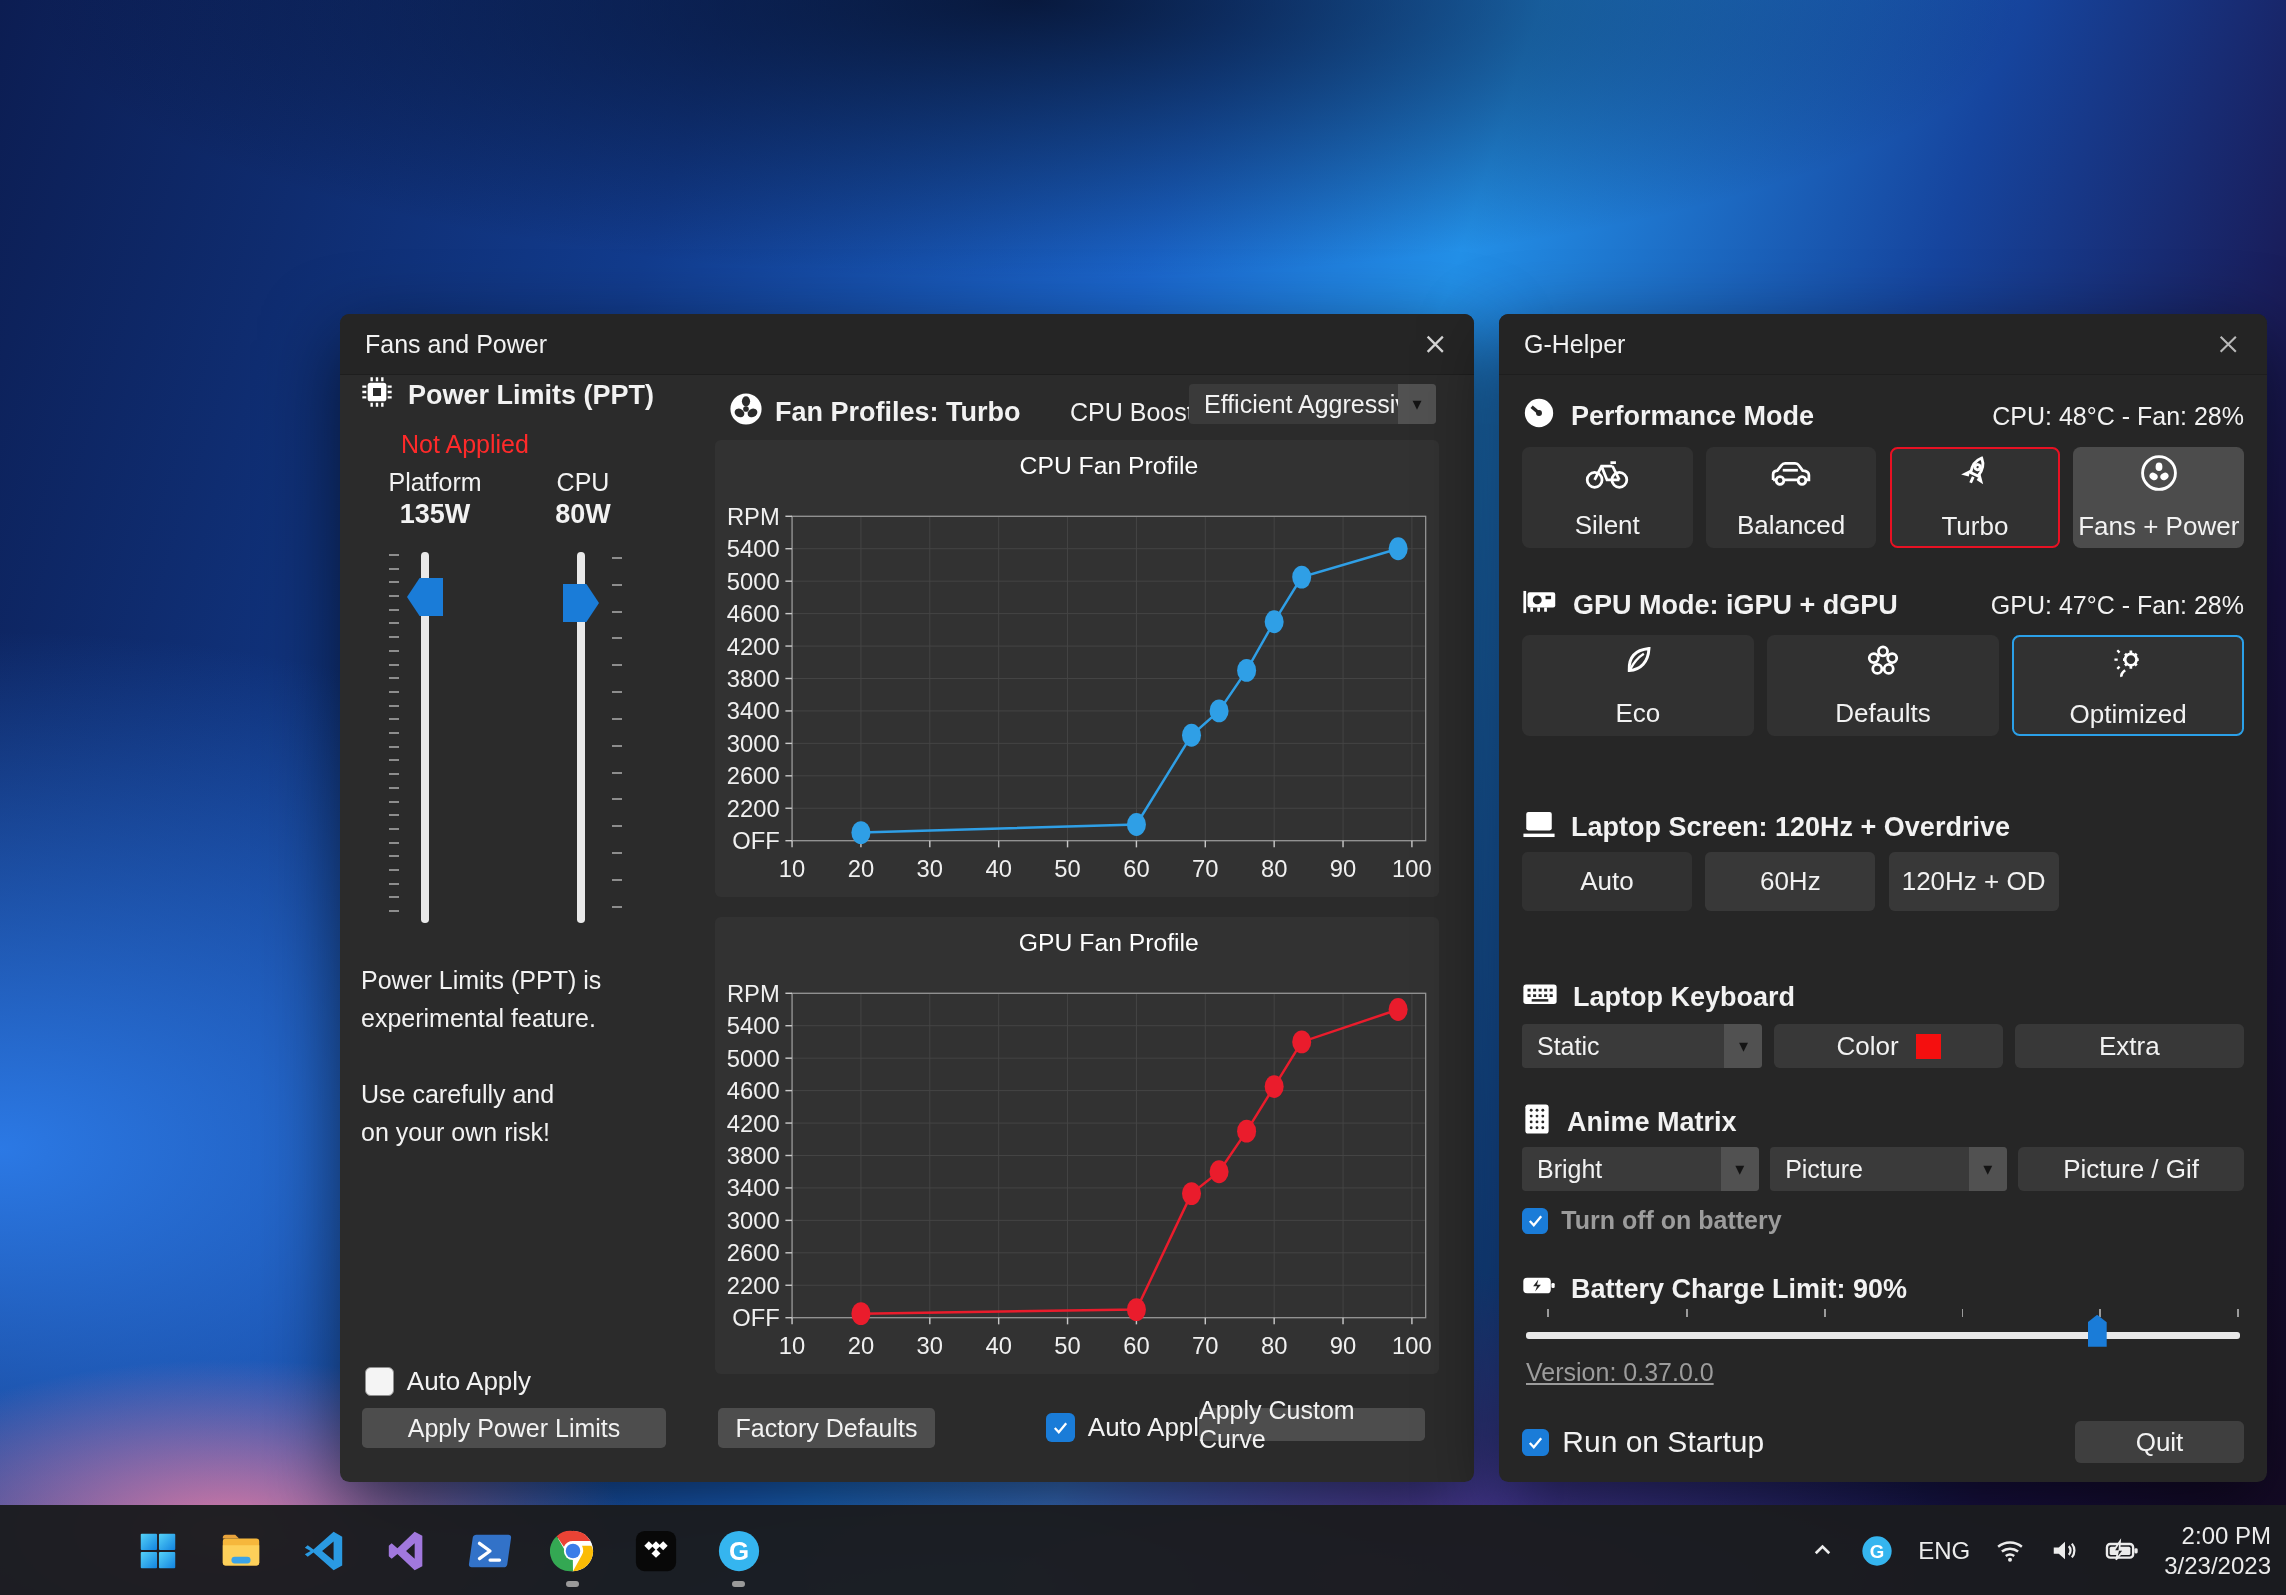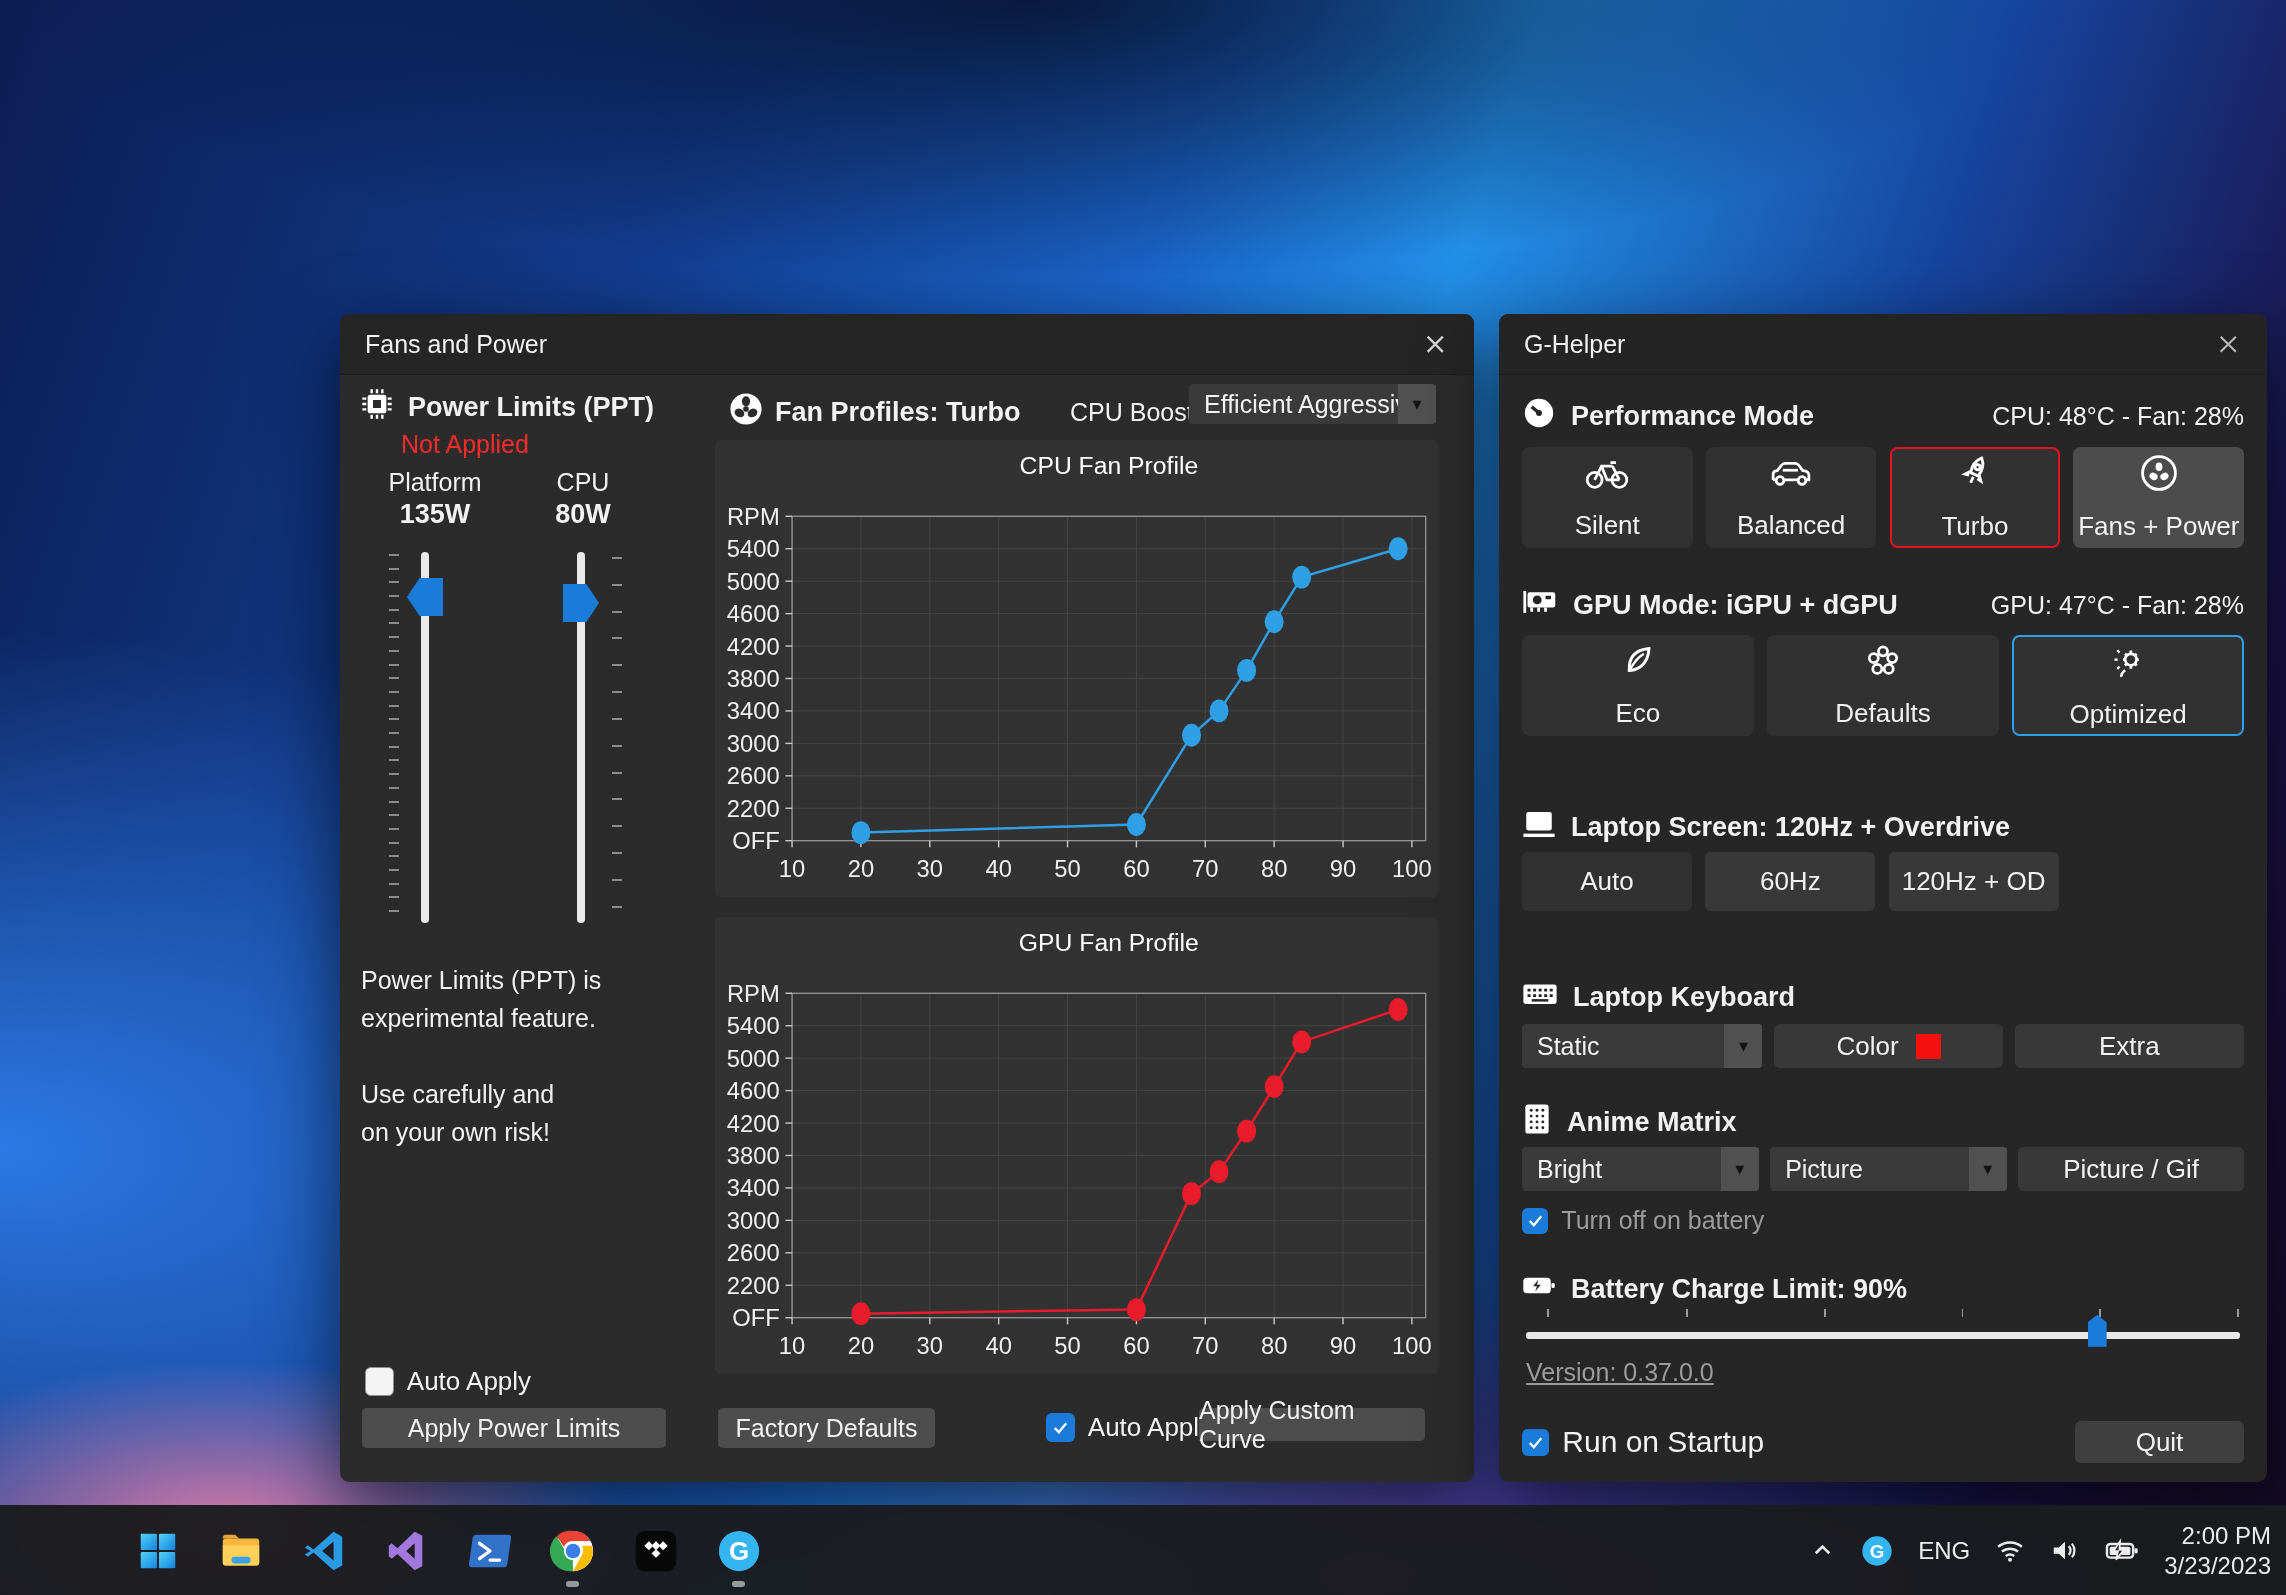--- a/index.html
+++ b/index.html
@@ -98,21 +98,21 @@
   <div class="window" id="fans-win">
     <div class="titlebar">
       <span>Fans and Power</span>
       <span class="close-x">
         <svg viewBox="0 0 30 30">
             <path d="M7 7 L23 23 M23 7 L7 23" stroke="currentColor" stroke-width="2.4" fill="none"></path>
           </svg>
       </span>
     </div>
 
-    <div class="abs sec-head" style="left:21px;top:74px;">
+    <div class="abs sec-head" style="left:21px;top:62px;">
       <span class="icon">
         <svg width="32" height="32" viewBox="0 0 24 24">
             <rect x="5" y="5" width="14" height="14" rx="2" fill="#fff"></rect>
             <rect x="9" y="9" width="6" height="6" fill="#2b2b2b"></rect>
             <path d="M8 1v3M12 1v3M16 1v3M8 20v3M12 20v3M16 20v3M1 8h3M1 12h3M1 16h3M20 8h3M20 12h3M20 16h3" stroke="#fff" stroke-width="1.8"></path>
           </svg>
       </span>
       <span>Power Limits (PPT)</span>
     </div>
     <div class="abs red-text" style="left:61px;top:116px;">Not Applied</div>
@@ -576,21 +576,21 @@
       <div class="gh-dd">
         <span>Bright</span>
         <span class="dd-arrow">▾</span>
       </div>
       <div class="gh-dd">
         <span>Picture</span>
         <span class="dd-arrow">▾</span>
       </div>
       <div class="flat-btn">Picture / Gif</div>
     </div>
-    <div class="gh-row cb-row" style="top:892px;">
+    <div class="gh-row cb-row" style="top:892px;font-weight:bold;">
       <span class="checkbox cb-on" style="width:26px;height:26px;">
         <svg viewBox="0 0 20 20">
             <path d="M4 10.5 L8.2 15 L16 5.5" stroke="#fff" stroke-width="2.4" fill="none"></path>
           </svg>
       </span>
       <span class="gray-label" style="font-size:25px;">Turn off on battery</span>
     </div>
 
     <div class="gh-head" style="top:959px;">
       <span class="icon">

